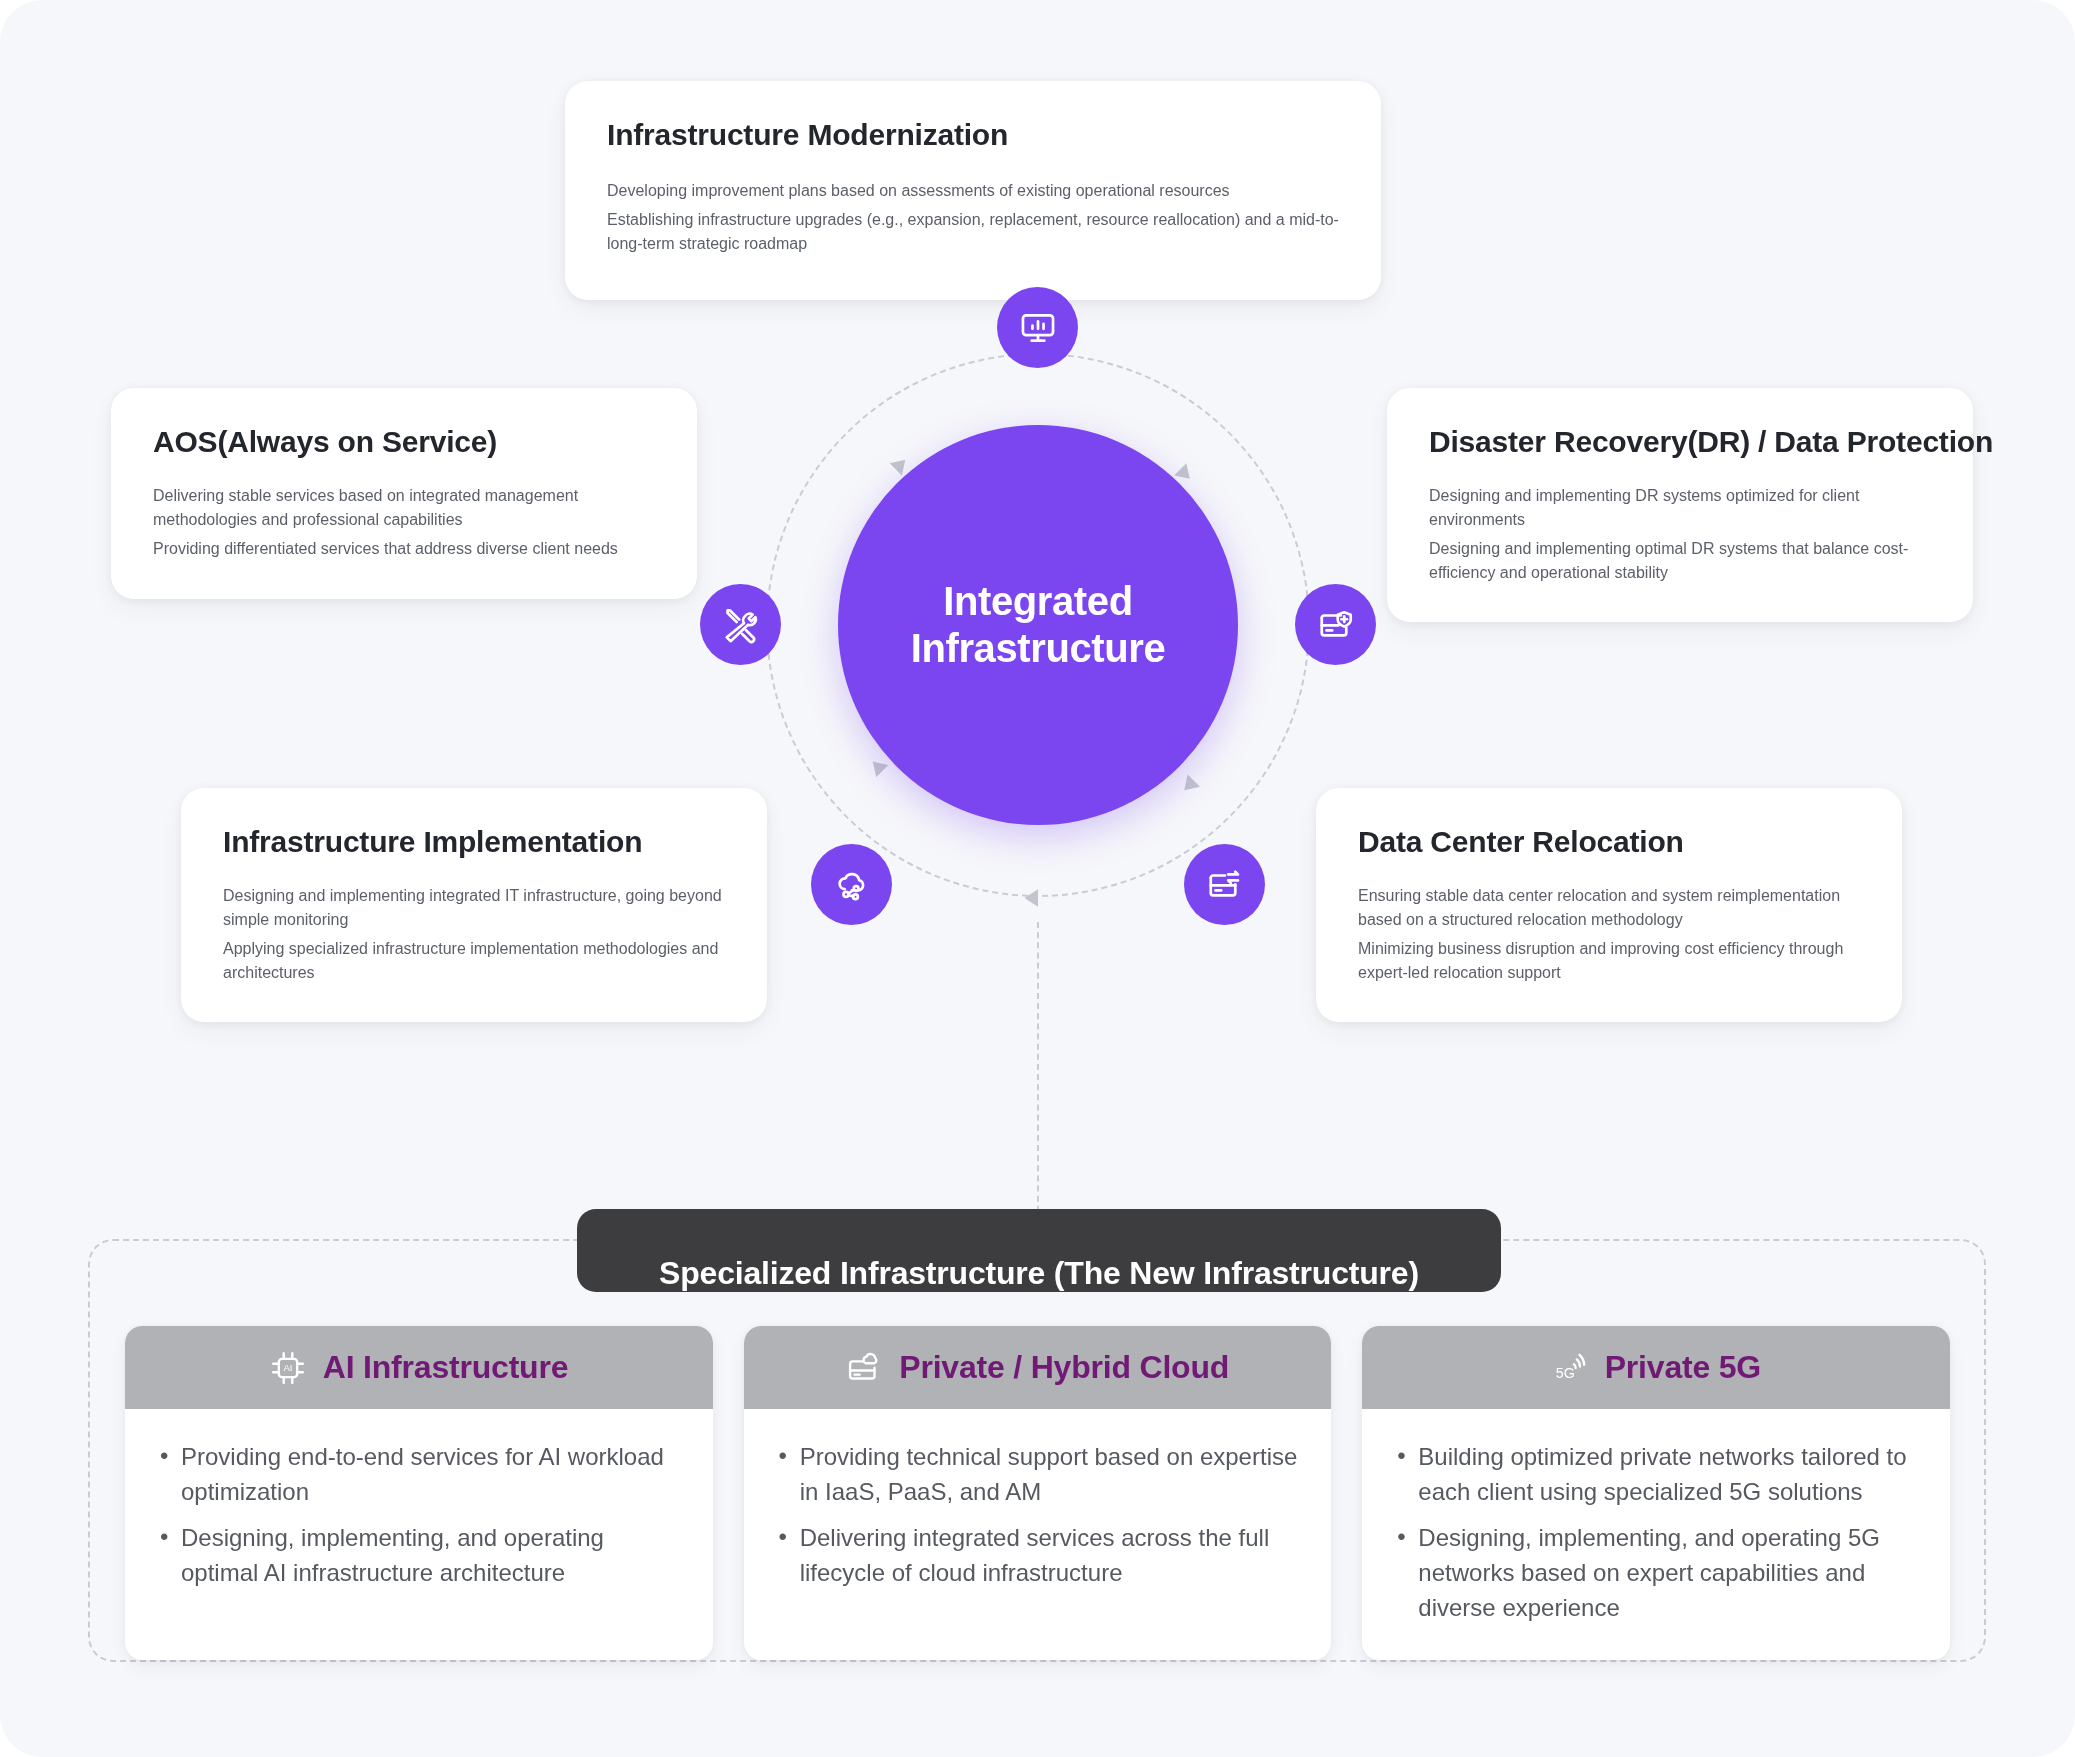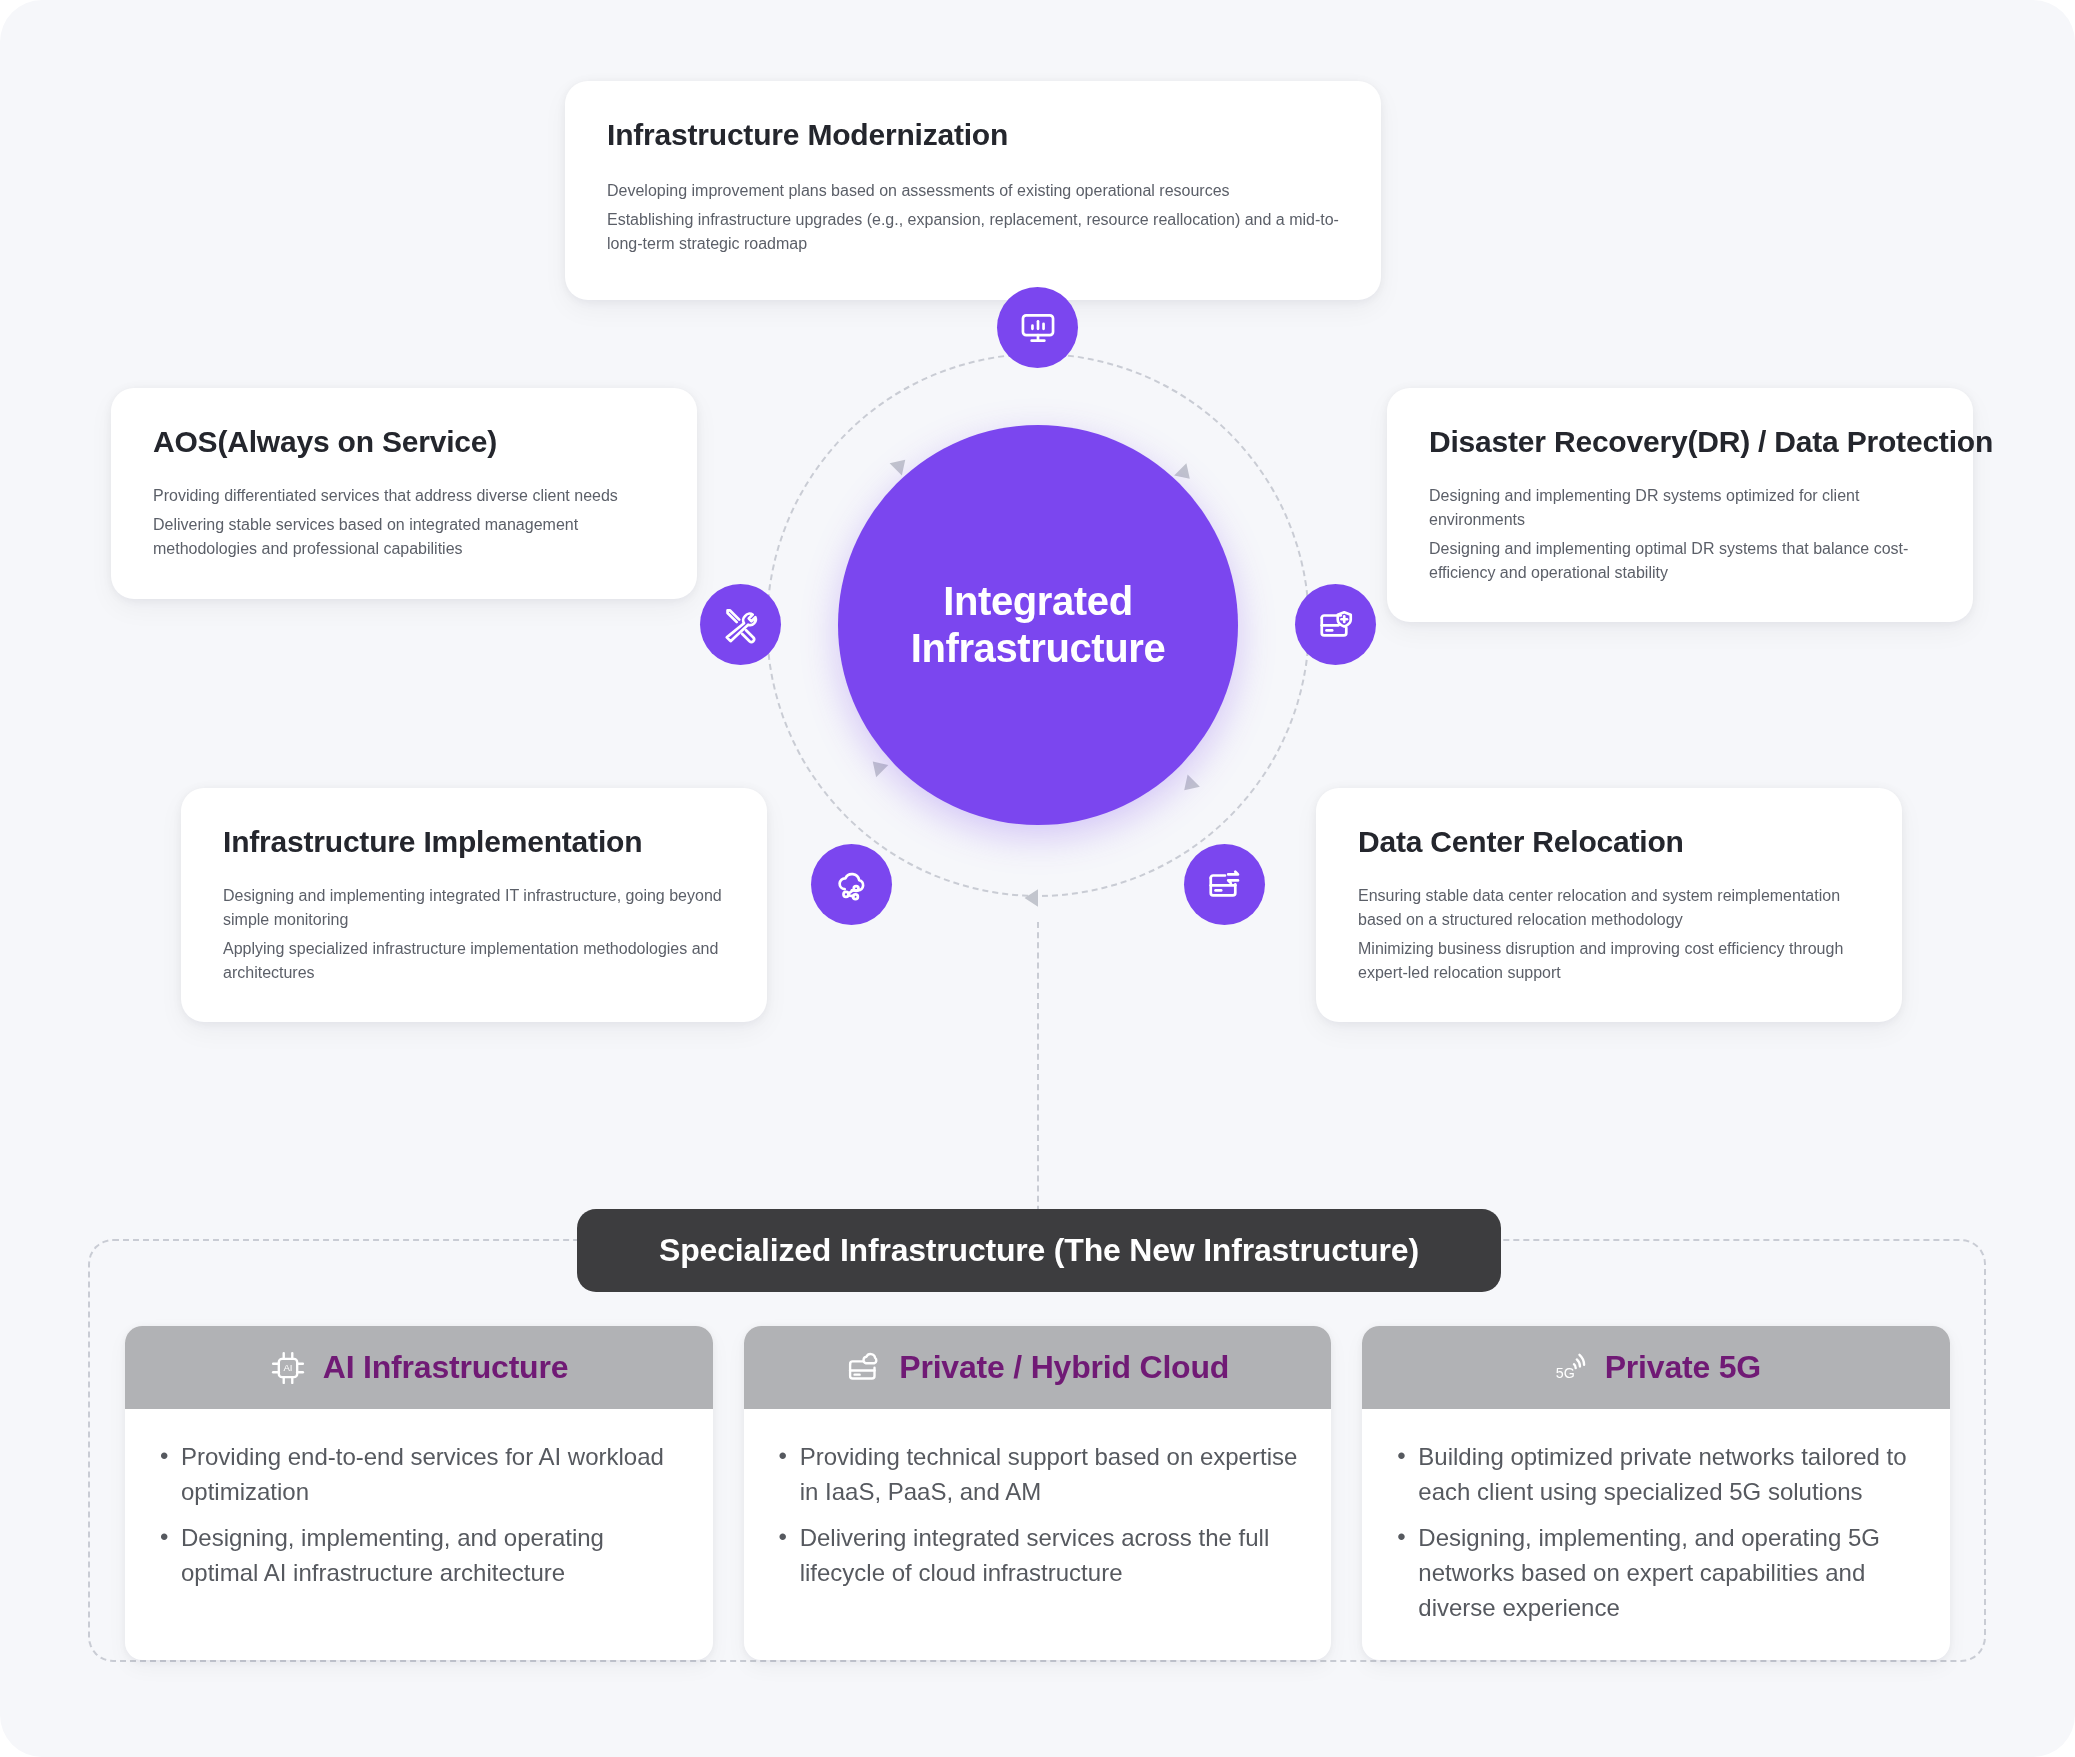--- a/index.html
+++ b/index.html
@@ -105,21 +105,21 @@
     border: 2.9px dashed #c9ccd4;
     border-radius: 25px;
     background: transparent;
   }
   #spec-banner {
     position: absolute;
     left: 577px; top: 1209px;
     width: 924px; height: 83px;
     background: #3d3d3f;
     border-radius: 19px;
-    display: flex; align-items: center; justify-content: center;
+    display: flex; align-items: flex-end; justify-content: center;
   }
   #spec-banner span {
     font-size: 32px; font-weight: 700; color: #ffffff;
     letter-spacing: -0.2px;
   }
   #spec-cards {
     position: absolute;
     left: 125px; top: 1326px;
     width: 1825px;
     display: flex; gap: 31px;
@@ -161,22 +161,22 @@
 <div id="stage">
 
   <div class="card" id="card-modernization">
     <h3>Infrastructure Modernization</h3>
     <p>Developing improvement plans based on assessments of existing operational resources</p>
     <p>Establishing infrastructure upgrades (e.g., expansion, replacement, resource reallocation) and a mid-to-long-term strategic roadmap</p>
   </div>
 
   <div class="card" id="card-aos">
     <h3>AOS(Always on Service)</h3>
+    <p>Delivering stable services based on integrated management methodologies and professional capabilities</p>
     <p>Providing differentiated services that address diverse client needs</p>
-    <p>Delivering stable services based on integrated management methodologies and professional capabilities</p>
   </div>
 
   <div class="card" id="card-dr">
     <h3>Disaster Recovery(DR) / Data Protection</h3>
     <p>Designing and implementing DR systems optimized for client environments</p>
     <p>Designing and implementing optimal DR systems that balance cost-efficiency and operational stability</p>
   </div>
 
   <div class="card" id="card-impl">
     <h3>Infrastructure Implementation</h3>

